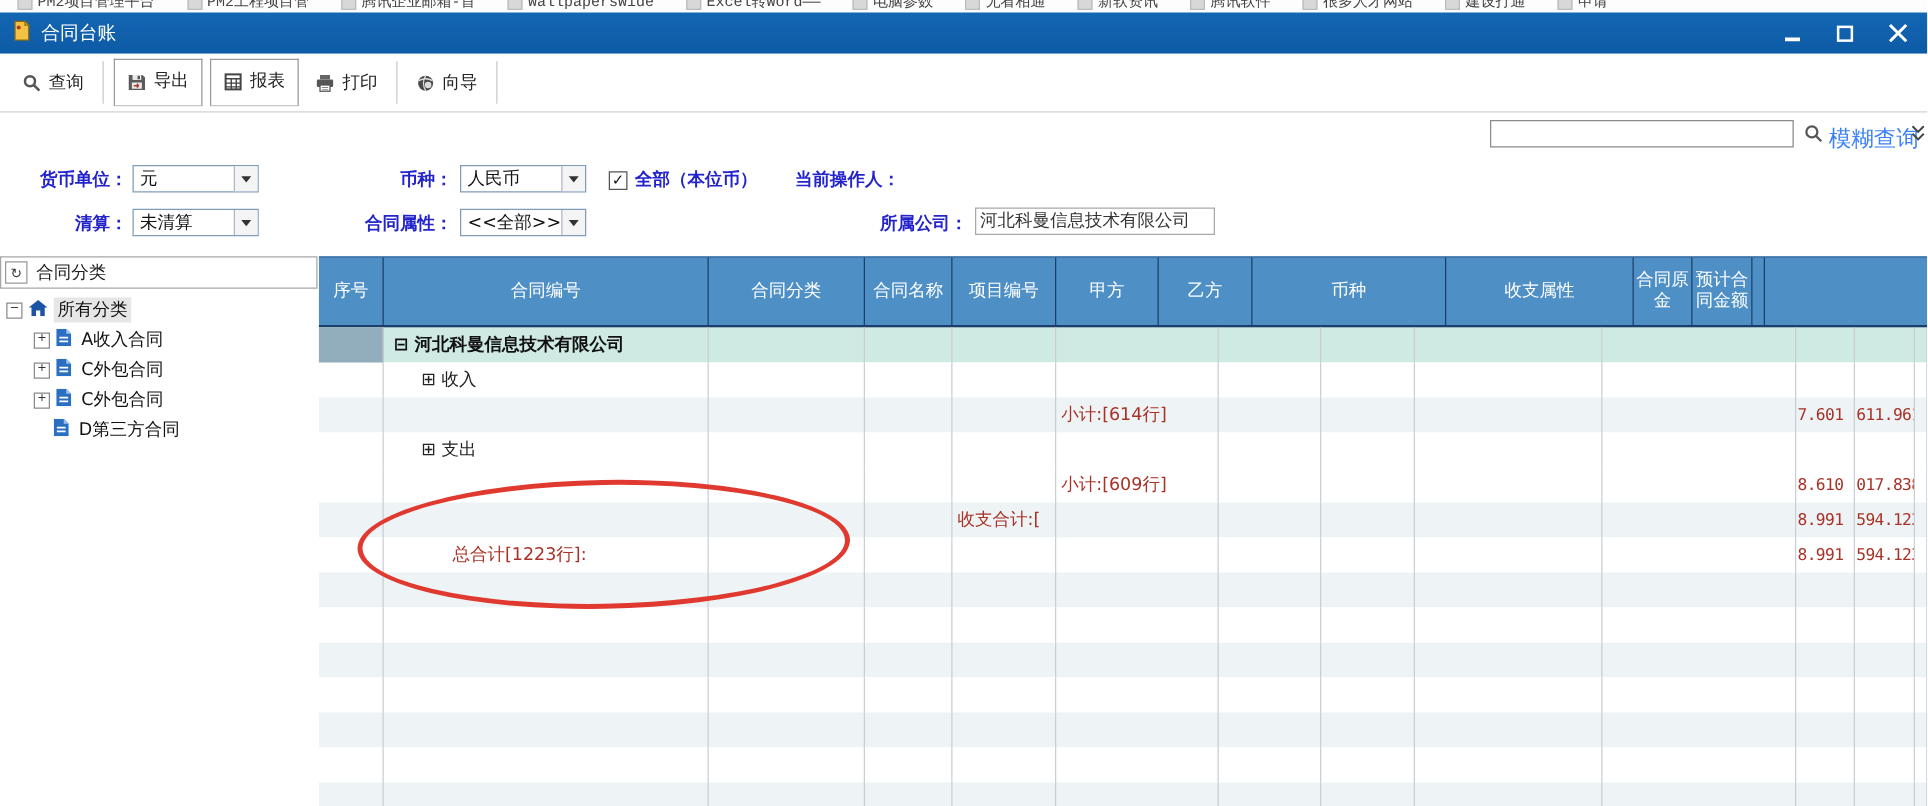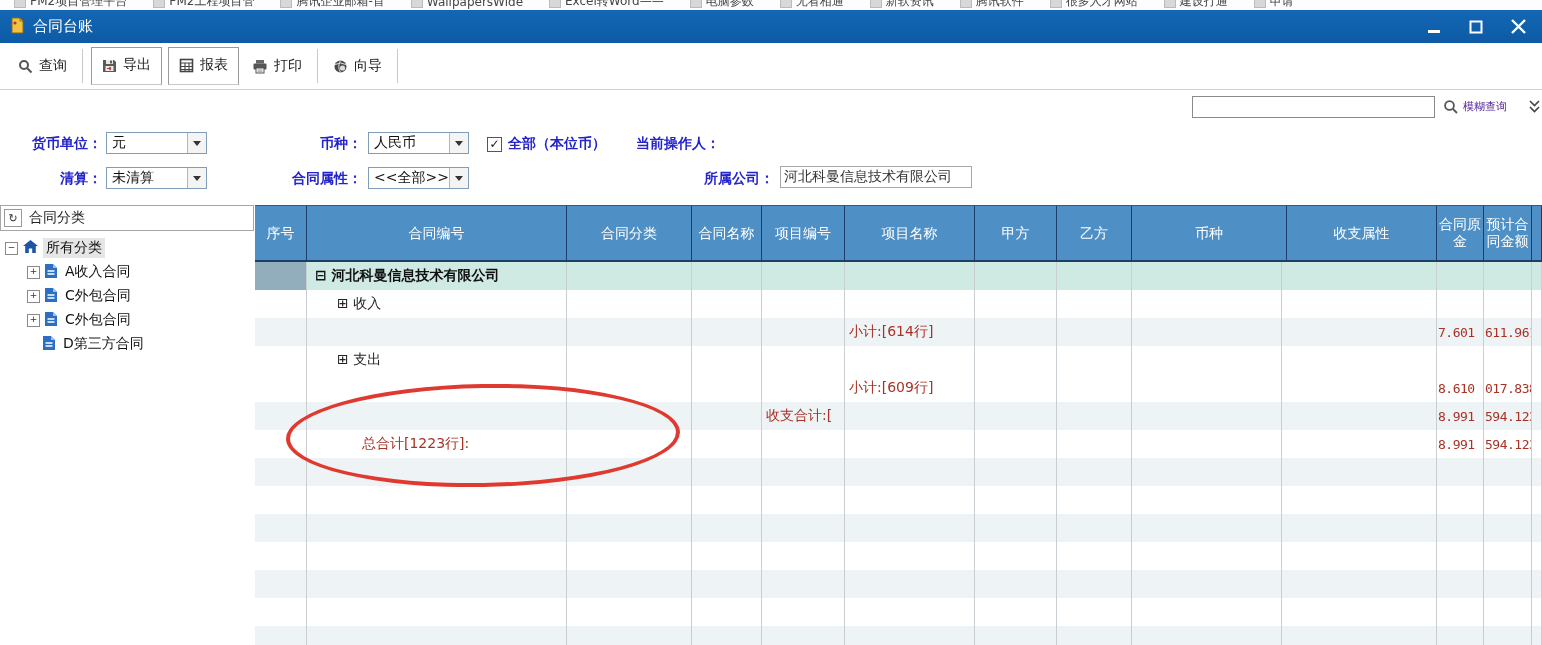--- a/index.html
+++ b/index.html
@@ -1,21 +1,21 @@
 <!DOCTYPE html>
 <html><head>
 <meta charset="utf-8">
 <style>
   html,body{margin:0;padding:0;background:#fff;}
   #screen{position:relative;width:1542px;height:645px;overflow:hidden;background:#fff;
           font-family:"DejaVu Sans","Liberation Sans",sans-serif;font-size:14px;color:#222;}
   .abs{position:absolute;}
 
   
-  #bookmarks{left:0;top:0;width:1542px;height:10px;overflow:hidden;background:#fdfdfd;}
+  #bookmarks{left:0;top:0;width:1542px;height:10px;overflow:hidden;background:#fdfdfd;font-family:Liberation Mono, monospace;}
   .bb-inner{display:flex;gap:26px;margin-top:-7px;padding-left:14px;white-space:nowrap;
             font-size:12px;color:#444;}
   .bm{display:inline-flex;align-items:center;gap:4px;}
   .bm-ic{display:inline-block;width:10px;height:10px;background:#d8d8d8;border:1px solid #bbb;}
 
   
   #titlebar{left:0;top:10px;width:1542px;height:33px;
             background:linear-gradient(#1467b3,#0d5aa6);display:flex;align-items:center;}
   #titlebar .doc-ic{margin-left:9px;}
   #title-text{color:#fff;font-size:15px;margin-left:7px;}
@@ -27,21 +27,21 @@
            display:flex;align-items:center;padding-left:8px;box-sizing:border-box;}
   .tb-item{display:inline-flex;align-items:center;gap:6px;padding:6px 10px;font-size:14px;color:#222;cursor:pointer;}
   .tb-item.boxed{border:1px solid #9a9a9a;border-bottom-color:#c7c7c7;margin:0 3px;padding:8px 10px 10px;background:#fff;}
   .tb-sep{width:1px;height:34px;background:#c9c9c9;margin:0 5px;}
   .tb-item svg{display:block;}
 
   
   #fuzzy-input{left:1192px;top:96px;width:243px;height:22px;border:1px solid #8a8a8a;box-sizing:border-box;
                font-size:13px;padding:0 4px;outline:none;}
   #fuzzy-icon{left:1443px;top:99px;}
-  #fuzzy-label{left:1463px;top:99px;font-size:11px;color:#4c1d95;}
+  #fuzzy-label{left:1463px;top:99px;font-size:18px;color:#3b82f6;}
   #fuzzy-expand{left:1527px;top:99px;cursor:pointer;}
 
   
   .flabel{position:absolute;color:#2424cc;font-weight:bold;font-size:14px;text-align:right;}
   .select{position:absolute;height:22px;border:1px solid #7f9db9;background:#fff;display:flex;
           align-items:center;box-sizing:border-box;cursor:default;}
   .select .val{flex:1;padding-left:5px;font-size:14px;color:#111;white-space:nowrap;overflow:hidden;}
   .select .arrow{width:18px;height:100%;border-left:1px solid #aeb8c4;background:#f4f4f4;
           display:flex;align-items:center;justify-content:center;cursor:pointer;}
   .tri{width:0;height:0;border-left:4px solid transparent;border-right:4px solid transparent;border-top:5px solid #333;}
@@ -314,21 +314,20 @@
     </div>
   </div>
 
   <div class="abs" id="grid">
     <div id="table-header">
         <div class="th" style="width: 52px;">序号</div>
         <div class="th" style="width: 260px;">合同编号</div>
         <div class="th" style="width: 125px;">合同分类</div>
         <div class="th" style="width: 70px;">合同名称</div>
         <div class="th" style="width: 83px;">项目编号</div>
-        <div class="th" style="width: 130px;">项目名称</div>
         <div class="th" style="width: 82px;">甲方</div>
         <div class="th" style="width: 75px;">乙方</div>
         <div class="th" style="width: 155px;">币种</div>
         <div class="th" style="width: 150px;">收支属性</div>
         <div class="th" style="width: 47px;">合同原金</div>
         <div class="th" style="width: 48px;">预计合同金额</div>
         <div class="th" style="width: 10px;"></div>
       </div>
     <div id="table-body">
         <div class="tr group">

